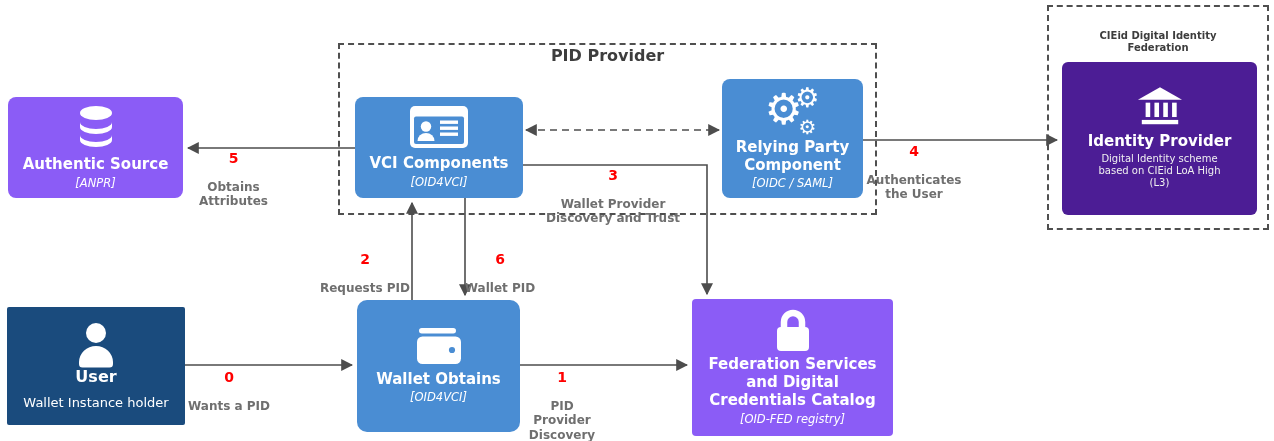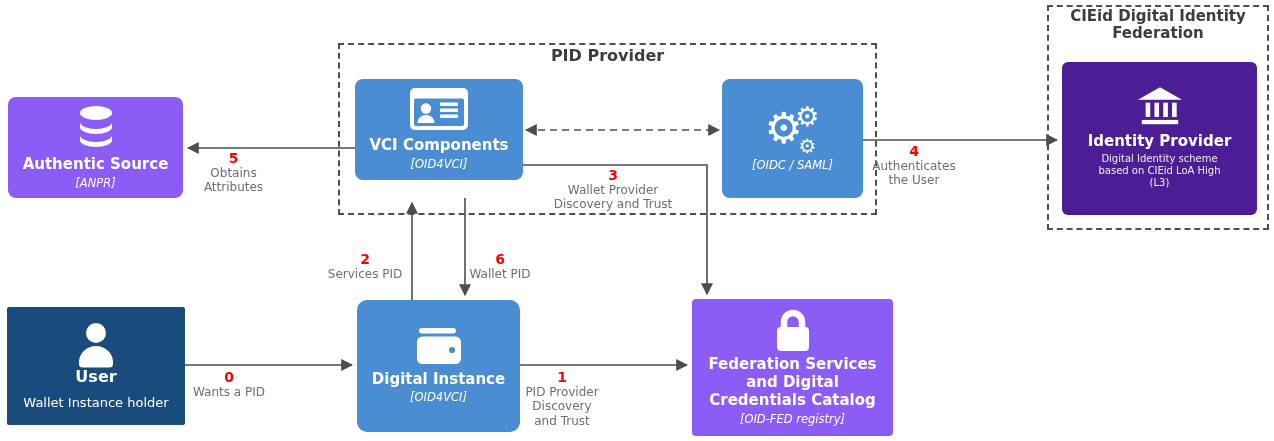--- a/index.html
+++ b/index.html
@@ -25,37 +25,37 @@
   .node-gray-dark{background:#4c1d95;}
   .node-title{font-weight:bold;font-size:15px;line-height:1.18;margin-top:7px;white-space:pre-line;}
   .node-title-lg{font-size:16px;}
   .node-sub{font-style:italic;font-size:11.5px;margin-top:2px;}
   .node-caption{font-style:normal;font-size:10px;color:#f0f0f0;line-height:1.22;white-space:pre-line;}
   .node-sub-plain{font-style:normal;font-size:13px;margin-top:9px;}
   .icon{display:block;}
   svg.lines{position:absolute;left:0;top:0;z-index:1;pointer-events:none;}
   .edge-label{position:absolute;z-index:3;text-align:center;}
   .edge-num{color:#ff0000;font-weight:bold;font-size:14px;line-height:1.15;}
-  .edge-text{color:#6f6f6f;font-weight:normal;font-size:12px;line-height:1.2;white-space:pre-line;}
+  .edge-text{color:#6f6f6f;font-weight:bold;font-size:12px;line-height:1.2;white-space:pre-line;margin-top:14px;}
   .gears{position:relative;width:58px;height:50px;color:#fff;}
   .g-big{position:absolute;left:1px;top:1px;font-size:43px;line-height:1;}
   .g-sm1{position:absolute;right:2px;top:-3px;font-size:27px;line-height:1;}
   .g-sm2{position:absolute;right:5px;bottom:0px;font-size:20px;line-height:1;}
 </style>
 </head>
 <body>
 
 <div class="canvas">
 
   <div class="container" style="left:338px;top:43px;width:539px;height:172px;">
     <div class="container-title">PID Provider</div>
   </div>
 
   <div class="container" style="left:1047px;top:5px;width:222px;height:225px;">
-    <div class="container-title" style="top:1px;font-size:15px;">CIEid Digital Identity
+    <div class="container-title" style="top:23px;font-size:10px;">CIEid Digital Identity
 Federation</div>
   </div>
 
   <svg class="lines" width="1274" height="441" viewBox="0 0 1274 441">
     <defs>
       <marker id="arrow" viewBox="0 0 10 10" refX="9" refY="5" markerWidth="7.5" markerHeight="7.5" orient="auto-start-reverse">
         <path d="M0,0 L10,5 L0,10 z" fill="#4d4d4d"></path>
       </marker>
     </defs>
 
@@ -79,40 +79,42 @@
   <div class="node node-gray" style="left:8px;top:97px;width:175px;height:101px;">
     <svg class="icon" width="40" height="44" viewBox="0 0 40 44">
       <ellipse cx="20" cy="8" rx="16" ry="7" fill="#fff"></ellipse>
       <path d="M4 17 v5 a16 7 0 0 0 32 0 v-5 a16 7 0 0 1 -32 0 z" fill="#fff"></path>
       <path d="M4 30 v5 a16 7 0 0 0 32 0 v-5 a16 7 0 0 1 -32 0 z" fill="#fff"></path>
     </svg>
     <div class="node-title">Authentic Source</div>
     <div class="node-sub">[ANPR]</div>
   </div>
 
-  <div class="node node-blue" style="left:355px;top:79px;width:168px;height:101px;">
+  <div class="node node-blue" style="left:355px;top:97px;width:168px;height:101px;">
     <svg class="icon" width="58" height="42" viewBox="0 0 58 42">
       <rect x="0" y="0" width="58" height="42" rx="5" fill="#fff"></rect>
       <rect x="4" y="10.5" width="50" height="27.5" rx="2" fill="#4a8dd3"></rect>
       <circle cx="16" cy="20.5" r="5.2" fill="#fff"></circle>
       <path d="M7.5 35 a8.5 8 0 0 1 17 0 z" fill="#fff"></path>
       <rect x="30" y="14.5" width="18" height="3.4" fill="#fff"></rect>
       <rect x="30" y="20.5" width="18" height="3.4" fill="#fff"></rect>
       <rect x="30" y="26.5" width="18" height="3.4" fill="#fff"></rect>
     </svg>
     <div class="node-title">VCI Components</div>
     <div class="node-sub">[OID4VCI]</div>
   </div>
 
   <div class="node node-blue" style="left:722px;top:79px;width:141px;height:119px;">
     <div class="gears">
         <span class="g-big">⚙</span>
         <span class="g-sm1">⚙</span>
         <span class="g-sm2">⚙</span>
       </div>
+    <div class="node-title" style="margin-top:2px;">Relying Party
+Component</div>
     <div class="node-sub">[OIDC / SAML]</div>
   </div>
 
   <div class="node node-gray-dark" style="left:1062px;top:62px;width:195px;height:153px;border-radius:6px;">
     <svg class="icon" width="46" height="39" viewBox="0 0 48 40">
       <polygon points="24,0 47,13 1,13" fill="#fff"></polygon>
       <rect x="9" y="16" width="4.8" height="15" fill="#fff"></rect>
       <rect x="18.2" y="16" width="4.8" height="15" fill="#fff"></rect>
       <rect x="27.4" y="16" width="4.8" height="15" fill="#fff"></rect>
       <rect x="36.6" y="16" width="4.8" height="15" fill="#fff"></rect>
@@ -132,21 +134,21 @@
     <div class="node-title node-title-lg" style="margin-top:0;">User</div>
     <div class="node-sub node-sub-plain">Wallet Instance holder</div>
   </div>
 
   <div class="node node-blue" style="left:357px;top:300px;width:163px;height:132px;border-radius:10px;">
     <svg class="icon" width="44" height="36" viewBox="0 0 44 36">
       <rect x="2" y="0" width="37" height="5.5" rx="2.75" fill="#fff"></rect>
       <rect x="0" y="8.5" width="44" height="27.5" rx="5.5" fill="#fff"></rect>
       <circle cx="35" cy="22" r="3.1" fill="#4a8dd3"></circle>
     </svg>
-    <div class="node-title">Digital Instance</div>
+    <div class="node-title">Wallet Obtains</div>
     <div class="node-sub">[OID4VCI]</div>
   </div>
 
   <div class="node node-gray" style="left:692px;top:299px;width:201px;height:137px;border-radius:4px;">
     <svg class="icon" width="38" height="43" viewBox="0 0 38 43">
       <path d="M10 21 v-8 a9 9 0 0 1 18 0 v8" stroke="#fff" stroke-width="6.5" fill="none"></path>
       <rect x="3" y="18" width="32" height="24" rx="4" fill="#fff"></rect>
     </svg>
     <div class="node-title" style="margin-top:4px;">Federation Services
 and Digital
@@ -161,21 +163,21 @@
 
   <div class="edge-label" style="left:522px;top:369px;width:80px;">
     <div class="edge-num">1</div>
     <div class="edge-text">PID Provider
 Discovery
 and Trust</div>
   </div>
 
   <div class="edge-label" style="left:319px;top:251px;width:92px;">
     <div class="edge-num">2</div>
-    <div class="edge-text">Services PID</div>
+    <div class="edge-text">Requests PID</div>
   </div>
 
   <div class="edge-label" style="left:542px;top:167px;width:142px;">
     <div class="edge-num">3</div>
     <div class="edge-text">Wallet Provider
 Discovery and Trust</div>
   </div>
 
   <div class="edge-label" style="left:864px;top:143px;width:100px;">
     <div class="edge-num">4</div>

